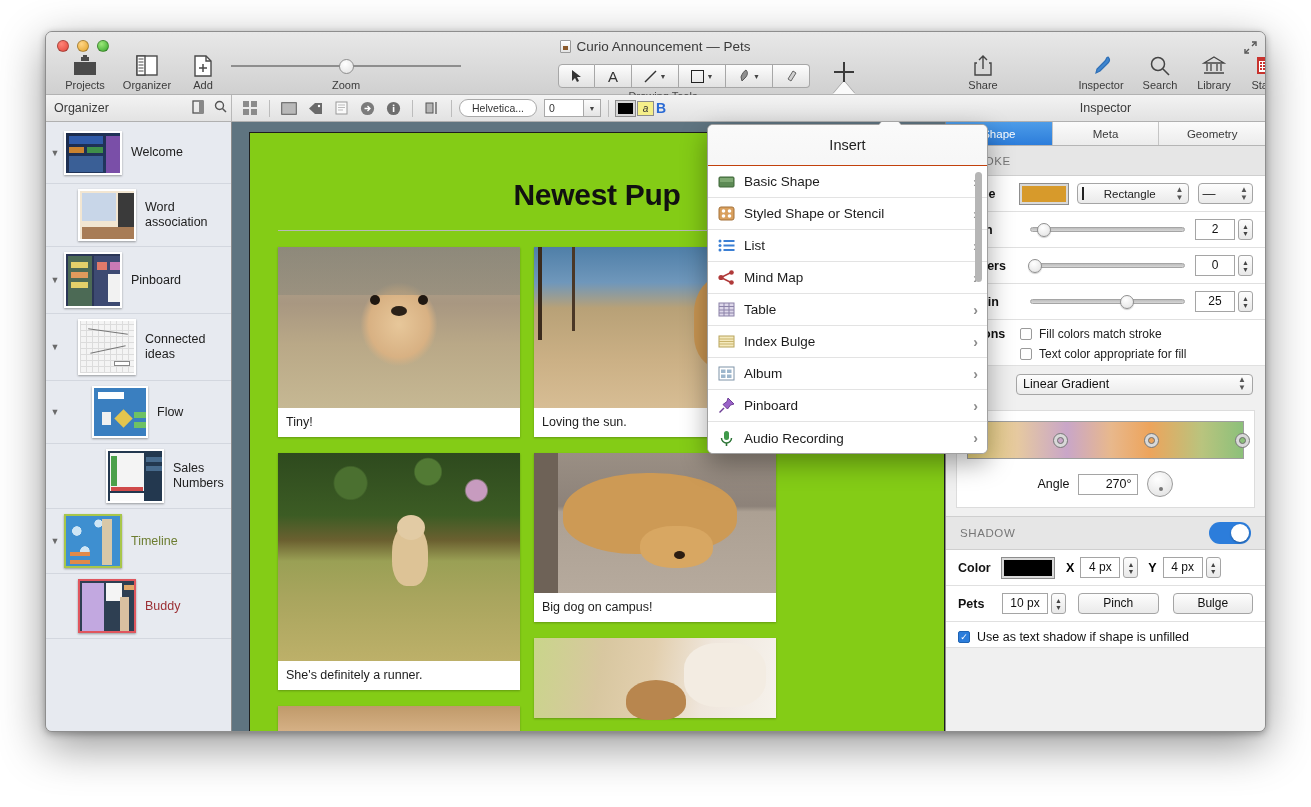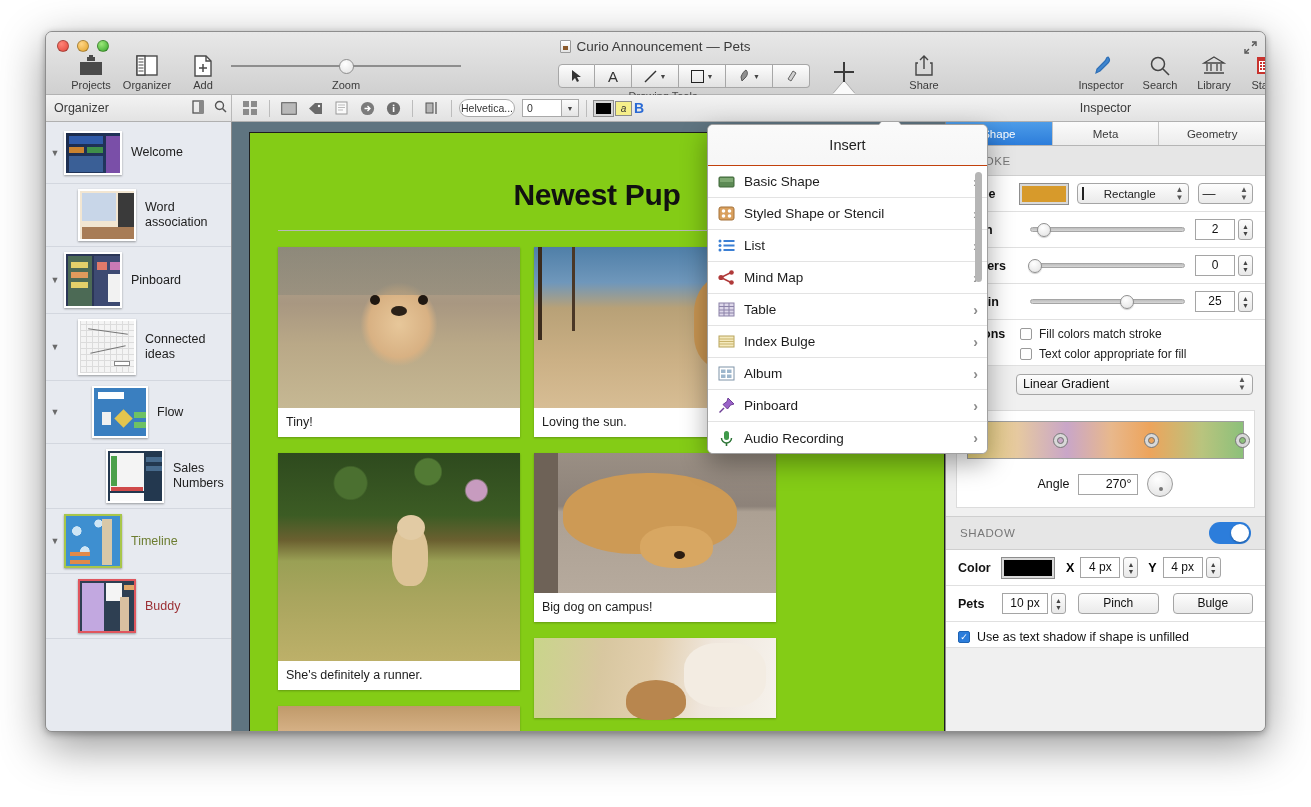--- a/index.html
+++ b/index.html
@@ -85,21 +85,21 @@
   }
   .fb-left .lbl { font-size:12.5px; color:#3a3a3a; flex:1; }
   .fb-ic { width:22px; text-align:center; font-size:13px; color:#555; }
   .fb-right { flex:1; display:flex; align-items:center; padding-left:6px; gap:2px; }
   .fb-btn {
     width:24px; height:21px; display:flex; align-items:center; justify-content:center;
     font-size:13px; color:#555;
   }
   .vsep { width:1px; height:17px; background:#bcbcbc; margin:0 5px; }
   .fontfield {
-    width:56px; height:18px; background:#fff; border:1px solid #a9a9a9;
+    width:78px; height:18px; background:#fff; border:1px solid #a9a9a9;
     border-radius:9px; font-size:10.5px; color:#333; text-align:center; line-height:17px;
   }
   .sizefield {
     width:40px; height:18px; background:#fff; border:1px solid #a9a9a9;
     font-size:10.5px; color:#333; padding-left:4px; line-height:17px;
   }
   .sizestep {
     width:17px; height:18px; background:linear-gradient(#fcfcfc,#e4e4e4);
     border:1px solid #a9a9a9; border-left:0; font-size:7px; color:#444;
     display:flex; align-items:center; justify-content:center;
@@ -296,21 +296,21 @@
         <span class="docicon"></span><span>Curio Announcement — Pets</span>
       </div>
 
       <div class="fullscreen">
         <svg width="13" height="13" viewBox="0 0 13 13">
             <path d="M1 8 L1 12 L5 12 M12 5 L12 1 L8 1" stroke="#555" fill="none" stroke-width="1.4"></path>
             <path d="M1.5 11.5 L5 8 M11.5 1.5 L8 5" stroke="#555" stroke-width="1.4"></path>
           </svg>
       </div>
 
-      <div class="tbitem" style="left:16px;width:58px;">
+      <div class="tbitem" style="left:10px;width:58px;">
         <span class="glyph">
           <svg width="26" height="24" viewBox="0 0 26 24">
               <rect x="2" y="8" width="22" height="13" fill="#4a4a4a"></rect>
               <rect x="9" y="3" width="8" height="4" fill="#4a4a4a"></rect>
               <rect x="11" y="1" width="4" height="3" fill="#4a4a4a"></rect>
             </svg>
         </span>
         <span class="cap">Projects</span>
       </div>
 
@@ -376,21 +376,21 @@
             <span class="caretdn">▼</span>
         </div>
         <div class="seg">
           <svg width="14" height="14" viewBox="0 0 14 14">
               <path d="M4 10 L9 2 L12 4 L7 12 Z" fill="#cfcfcf" stroke="#666" stroke-width="1"></path>
             </svg>
         </div>
       </div>
       <div class="dtlabel">Drawing Tools</div>
 
-      <div class="tbitem" style="left:853px;width:50px;">
+      <div class="tbitem" style="left:912px;width:50px;">
         <span class="glyph">
           <svg width="20" height="24" viewBox="0 0 20 24">
               <path d="M4 9 h-2 v12 h16 V9 h-2" fill="none" stroke="#444" stroke-width="1.4"></path>
               <path d="M10 2 v13 M6 6 L10 2 L14 6" fill="none" stroke="#444" stroke-width="1.4"></path>
             </svg>
         </span>
         <span class="cap">Share</span>
       </div>
 
       <div class="tbitem" style="left:1022px;width:66px;">

